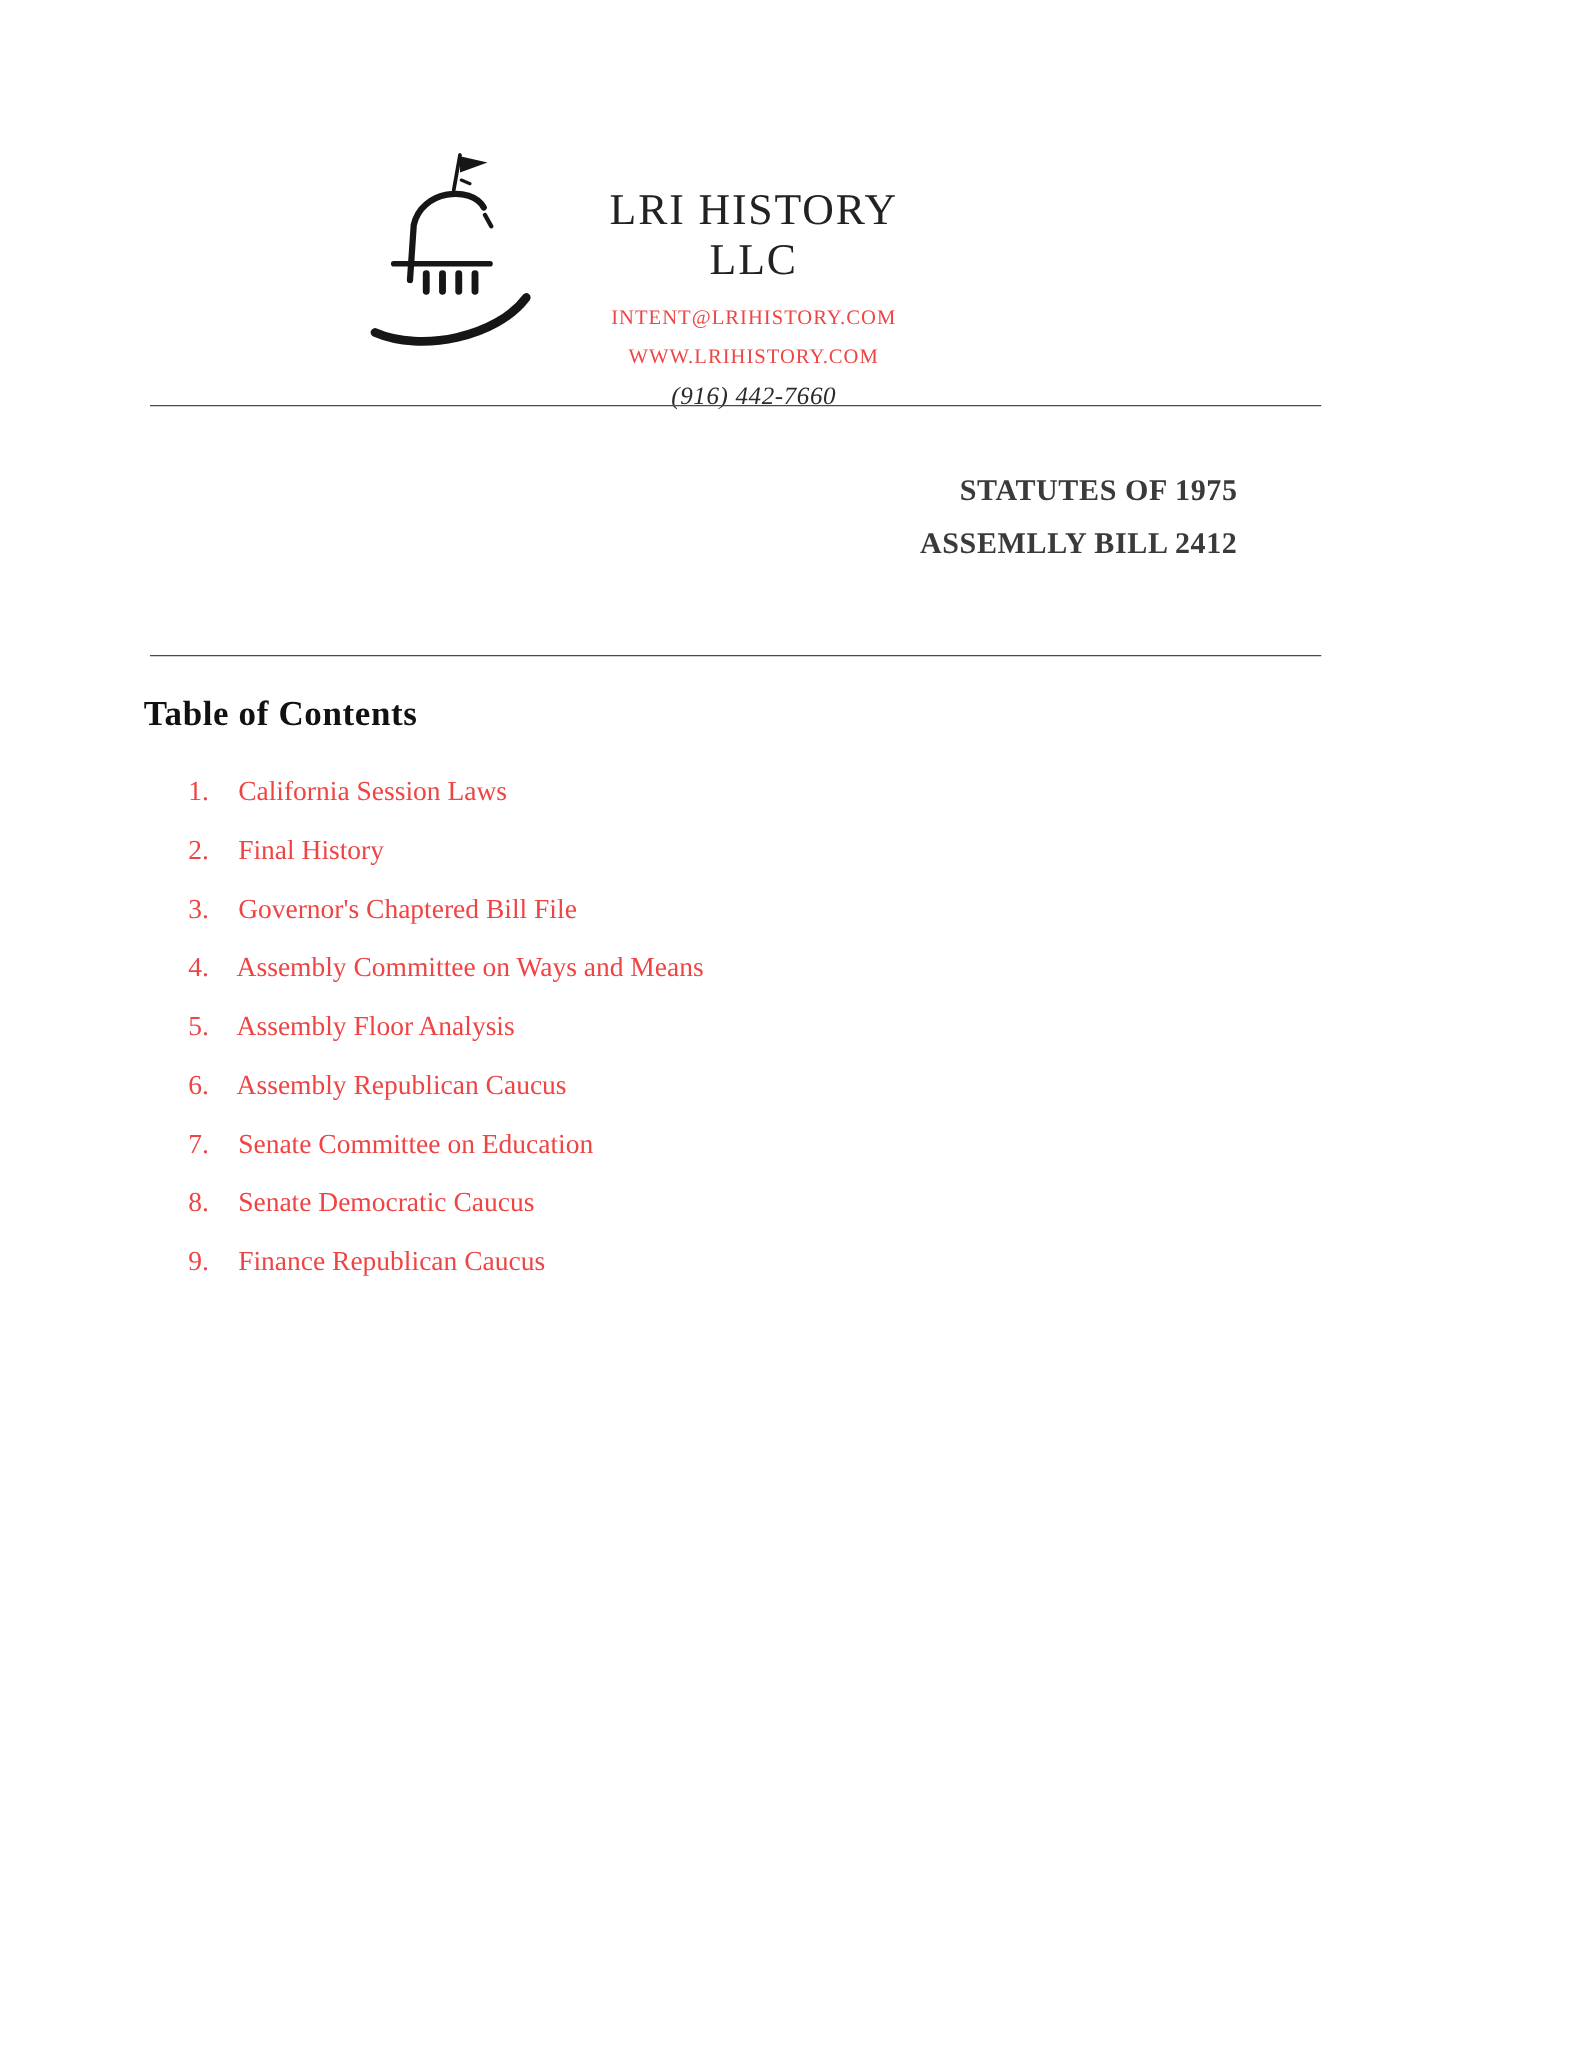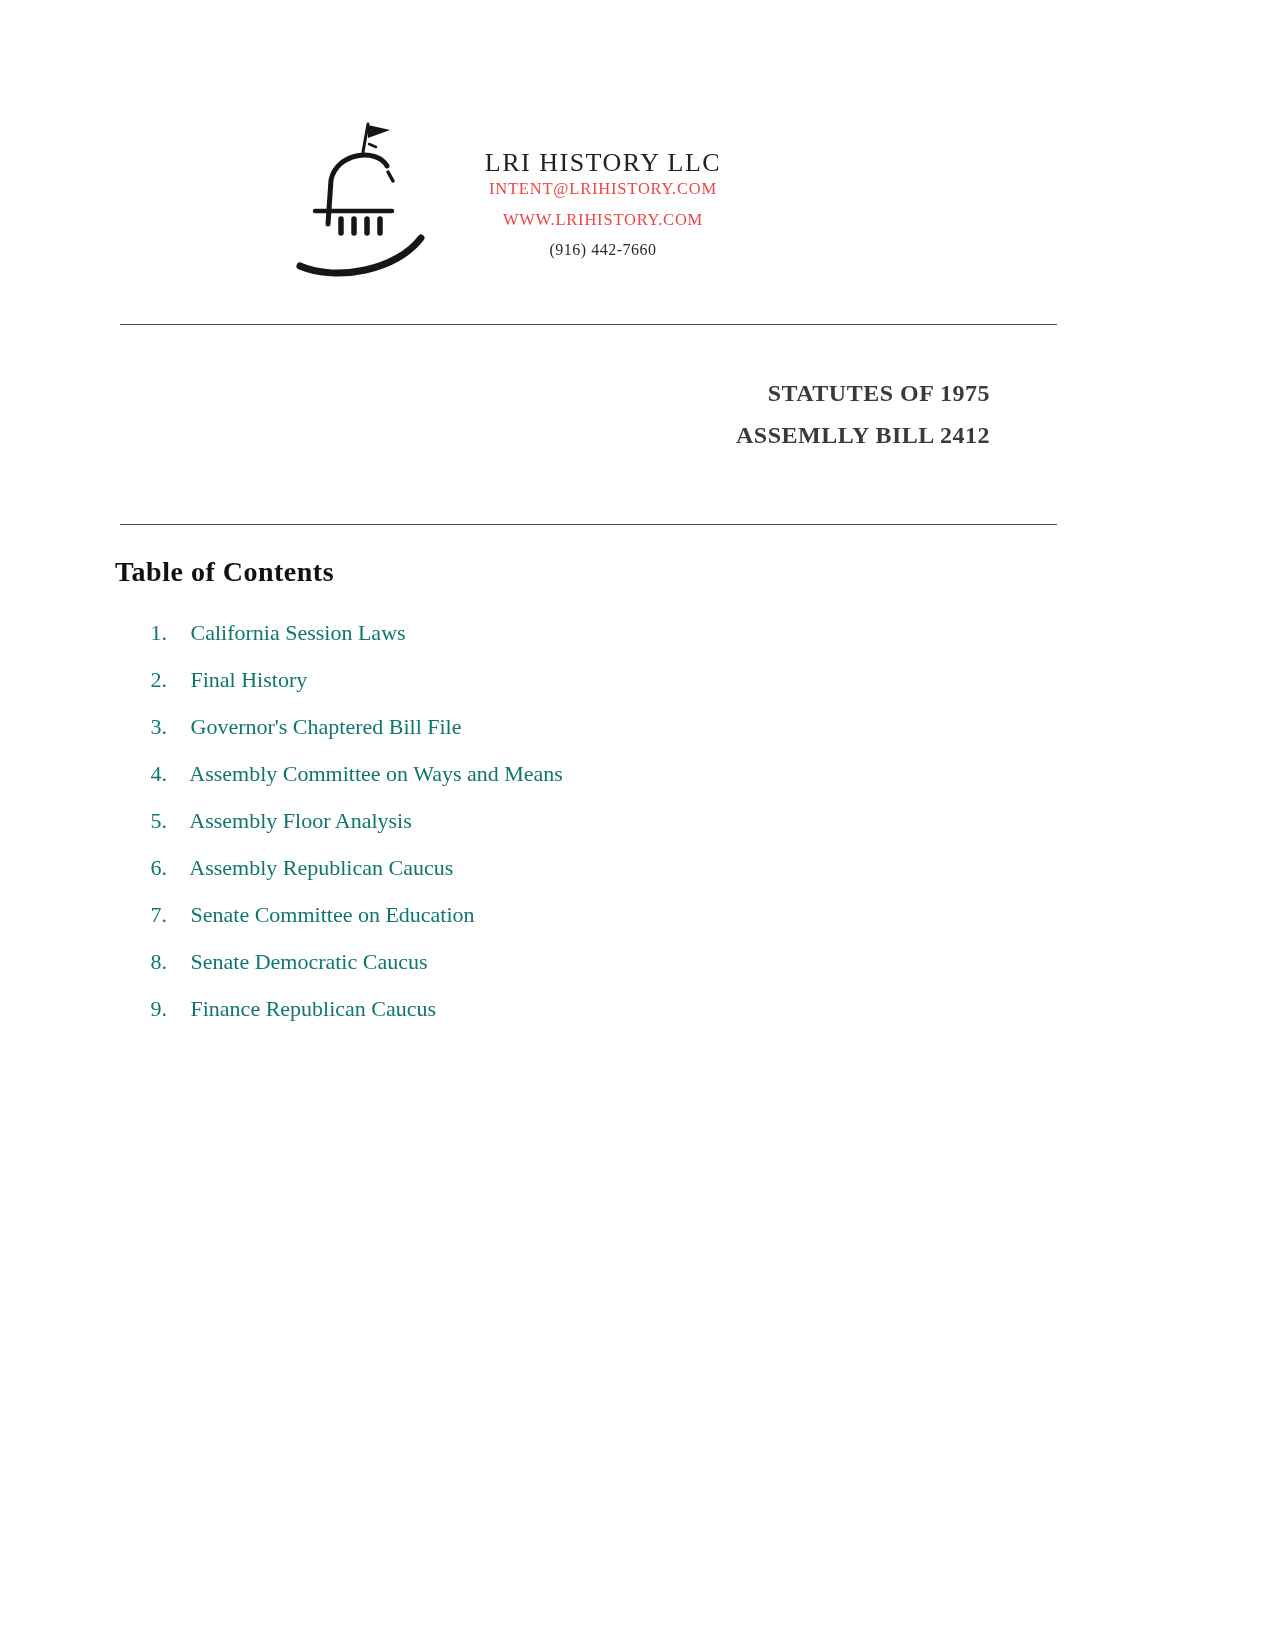--- a/index.html
+++ b/index.html
@@ -26,37 +26,38 @@
 
   
   .header-block {
     position: absolute;
     left: 448px;
     top: 148px;
     width: 310px;
     text-align: center;
   }
   .company-name {
-    font-size: 26px;
+    font-size: 35px;
     letter-spacing: 1.5px;
     color: #222;
-    margin-bottom: 1px;
+    margin-bottom: 16px;
     font-weight: normal;
     text-align: center;
   }
   .contact-line {
     font-size: 16.5px;
     letter-spacing: 0.8px;
     color: #ef4444;
     margin-bottom: 11px;
   }
   .contact-phone {
-    font-size: 16px;
+    font-size: 20px;
     letter-spacing: 0.5px;
     color: #2b2b2b;
+    font-style: italic;
   }
 
   
   .rule {
     position: absolute;
     left: 120px;
     width: 937px;
     height: 0;
     border-top: 1.5px solid #4a4a4a;
   }
@@ -92,21 +93,21 @@
   }
 
   .toc-list {
     position: absolute;
     left: 115px;
     top: 622px;
     list-style: none;
   }
   .toc-item {
     font-size: 22px;
-    color: #0f766e;
+    color: #ef4444;
     margin-bottom: 25px;
     line-height: 22px;
     white-space: nowrap;
   }
   .toc-num {
     display: inline-block;
     width: 52px;
     text-align: right;
     margin-right: 18px;
   }

